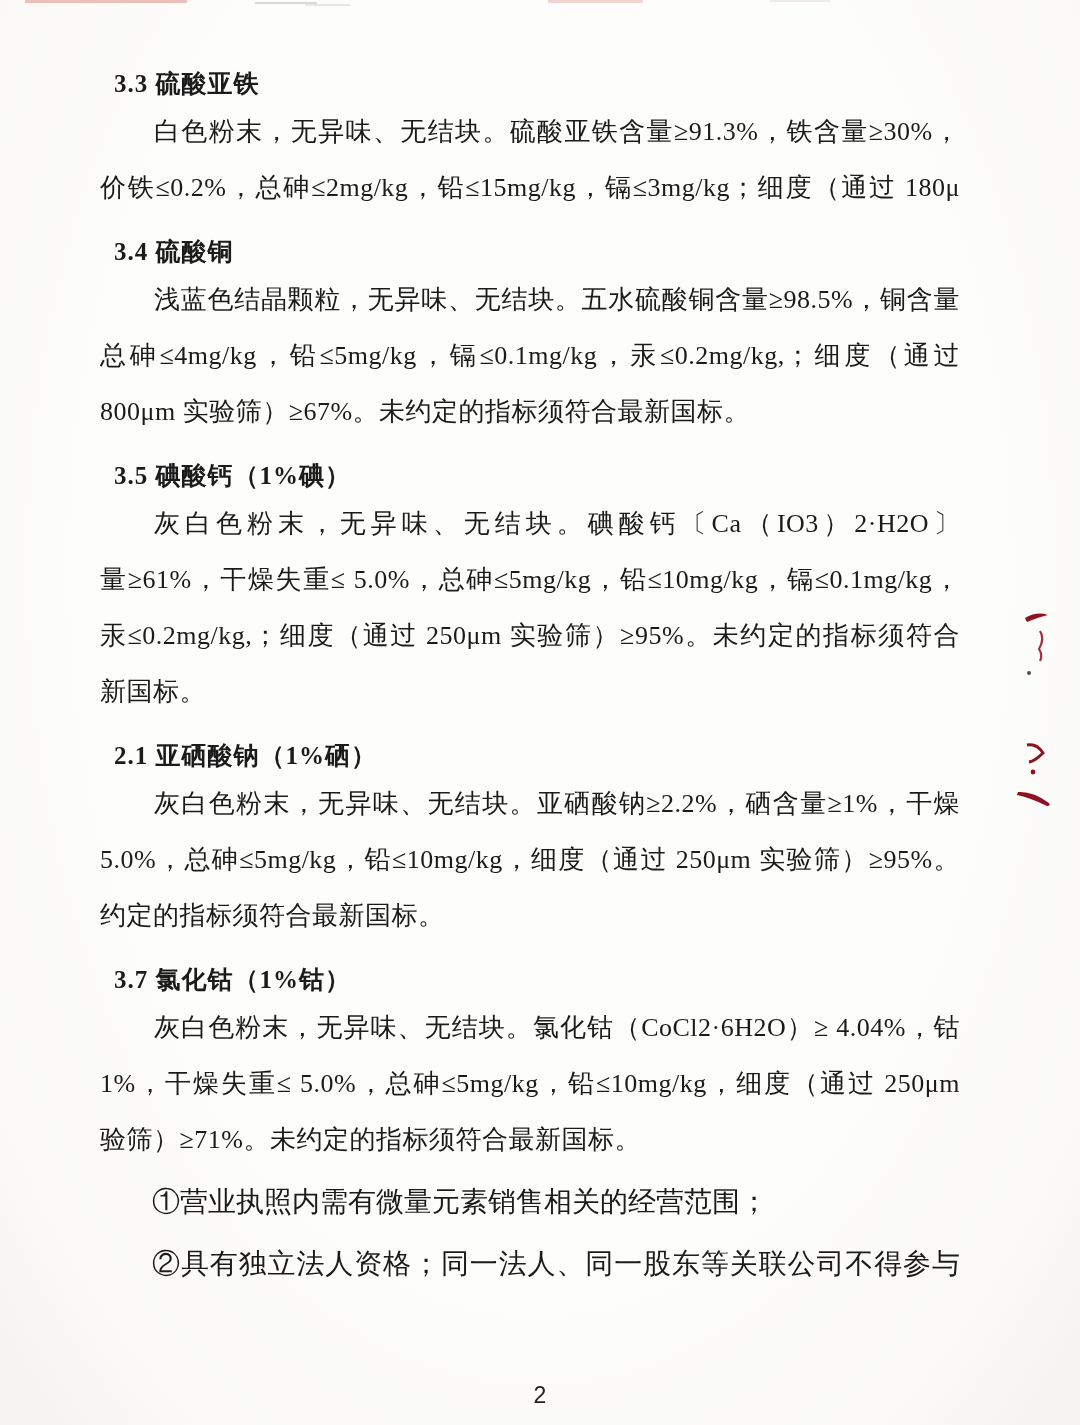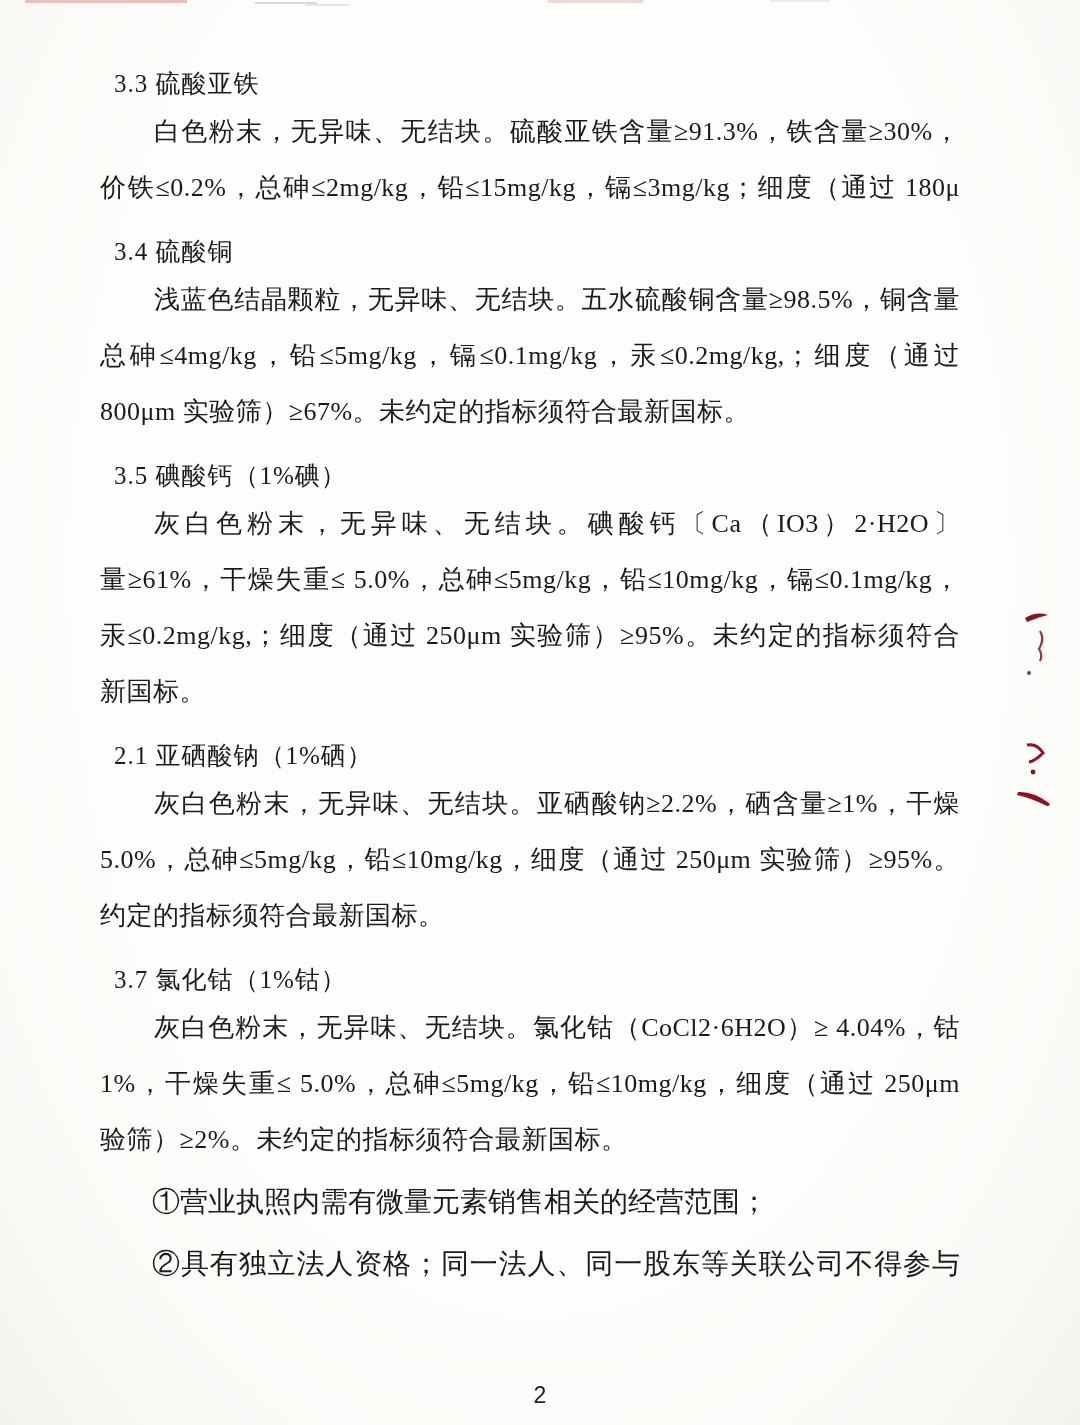--- a/index.html
+++ b/index.html
@@ -18,21 +18,21 @@
   }
   .content {
     position: absolute;
     left: 100px;
     top: 64px;
     width: 860px;
     color: #1b1b1b;
   }
   .sec-heading {
     font-size: 25px;
-    font-weight: 400;
+    font-weight: 700;
     line-height: 40px;
     height: 40px;
     padding-left: 14px;
     letter-spacing: 1px;
     white-space: nowrap;
   }
   .sec-heading.mt { margin-top: 16px; }
   .sec-heading.big {
     padding-left: 0;
     font-size: 26px;
@@ -106,21 +106,21 @@
     <div class="line">新国标。</div>
 
     <div class="sec-heading mt">2.1 亚硒酸钠（1%硒）</div>
     <div class="line j first">灰白色粉末，无异味、无结块。亚硒酸钠≥2.2%，硒含量≥1%，干燥失重≤</div>
     <div class="line j">5.0%，总砷≤5mg/kg，铅≤10mg/kg，细度（通过 250μm 实验筛）≥95%。未</div>
     <div class="line">约定的指标须符合最新国标。</div>
 
     <div class="sec-heading mt">3.7 氯化钴（1%钴）</div>
     <div class="line j first">灰白色粉末，无异味、无结块。氯化钴（CoCl2·6H2O）≥ 4.04%，钴含量≥</div>
     <div class="line j">1%，干燥失重≤ 5.0%，总砷≤5mg/kg，铅≤10mg/kg，细度（通过 250μm 实</div>
-    <div class="line">验筛）≥2%。未约定的指标须符合最新国标。</div>
+    <div class="line">验筛）≥71%。未约定的指标须符合最新国标。</div>
 
     <div class="item">①营业执照内需有微量元素销售相关的经营范围；</div>
     <div class="item j">②具有独立法人资格；同一法人、同一股东等关联公司不得参与同一个</div>
 
   </div>
 
   <svg class="pen-marks" width="95" height="260" viewBox="0 0 95 260">
     <path d="M 40 53 Q 52 46 63 50 Q 54 52 42 57 Z" fill="#8e1220"></path>
     <path d="M 55 66 Q 60 74 54 84 Q 58 90 55 96" stroke="#a23040" stroke-width="2.2" fill="none"></path>
     <circle cx="44" cy="108" r="2" fill="#5a4a4a"></circle>

